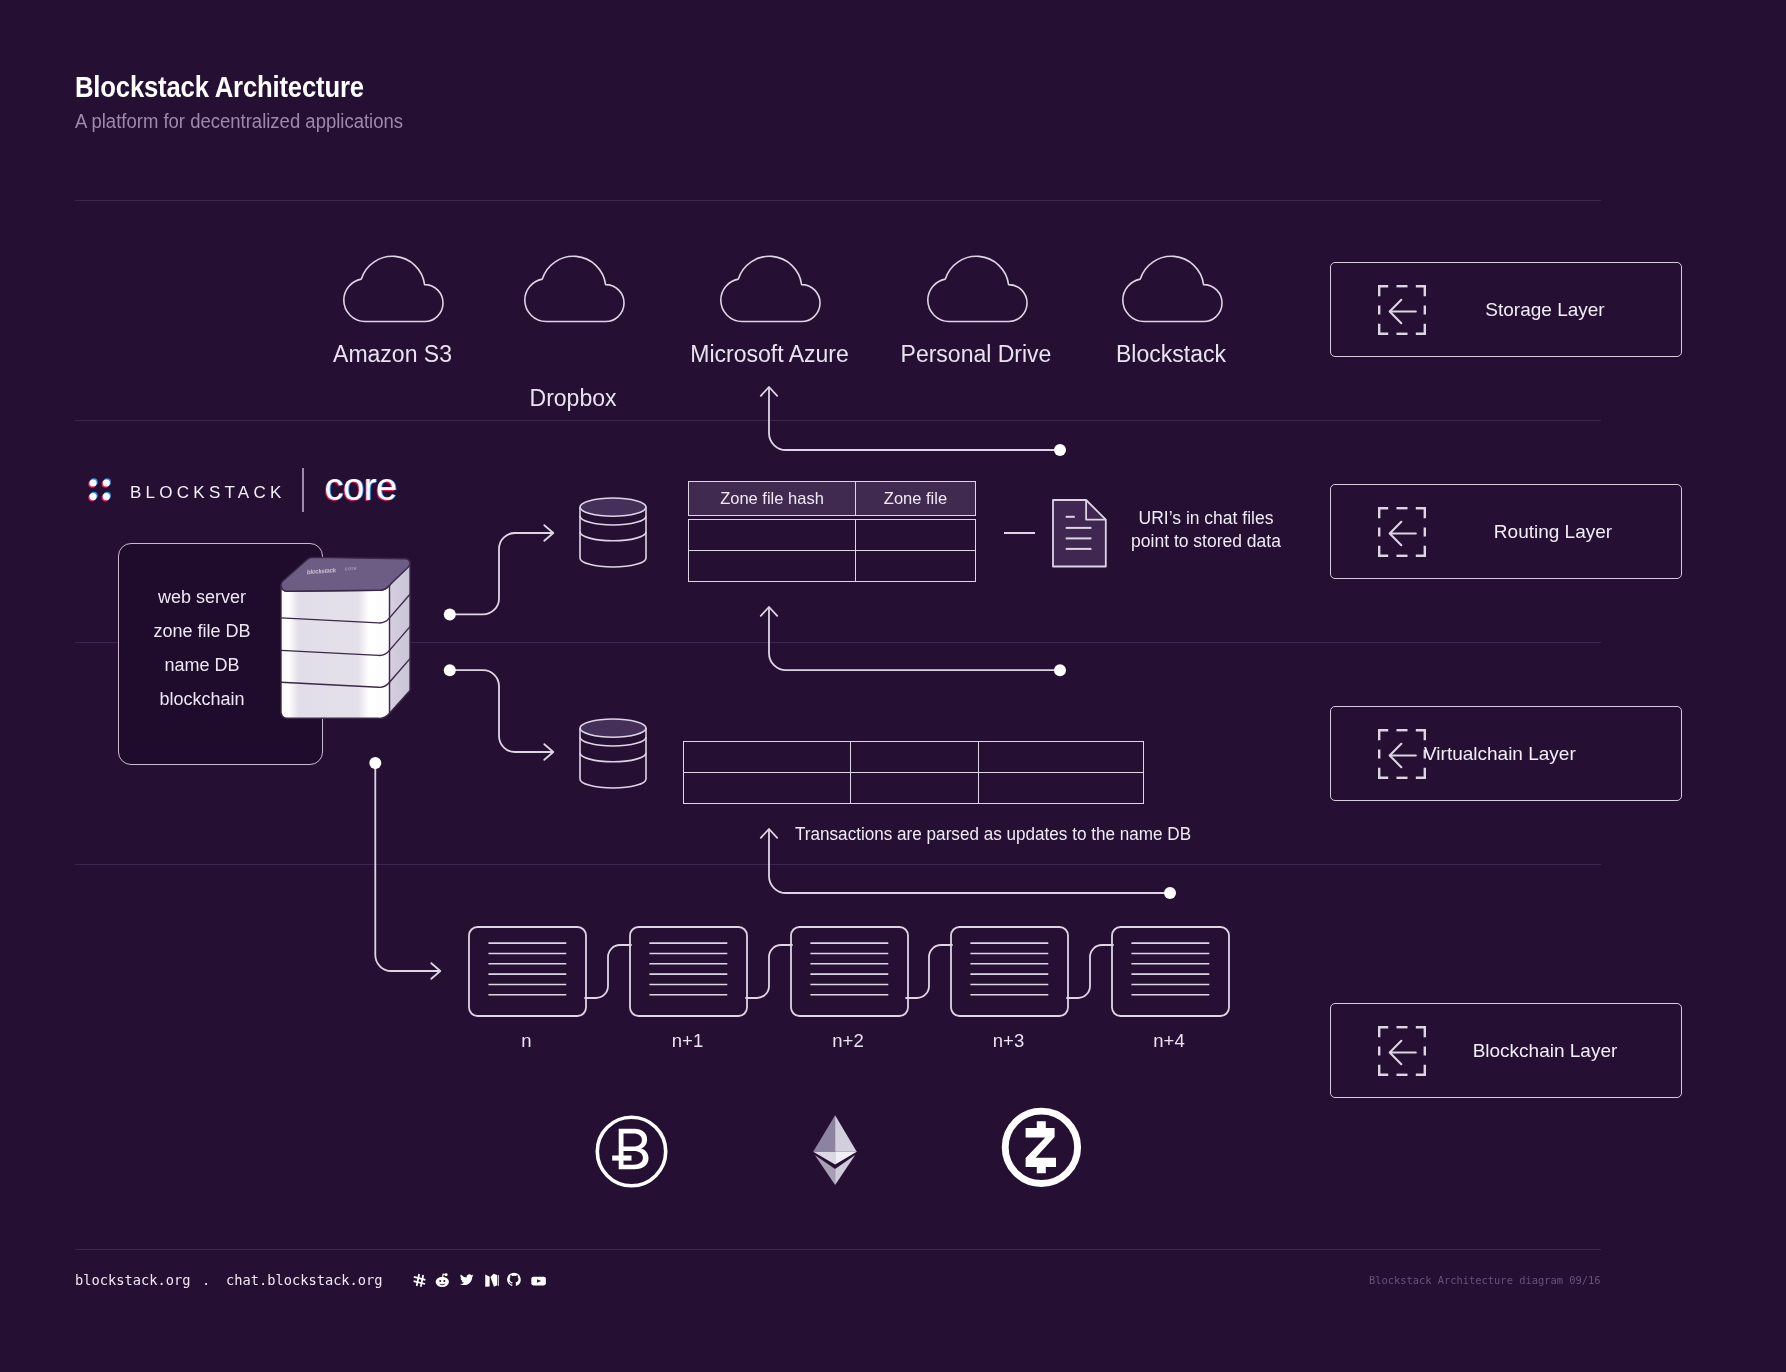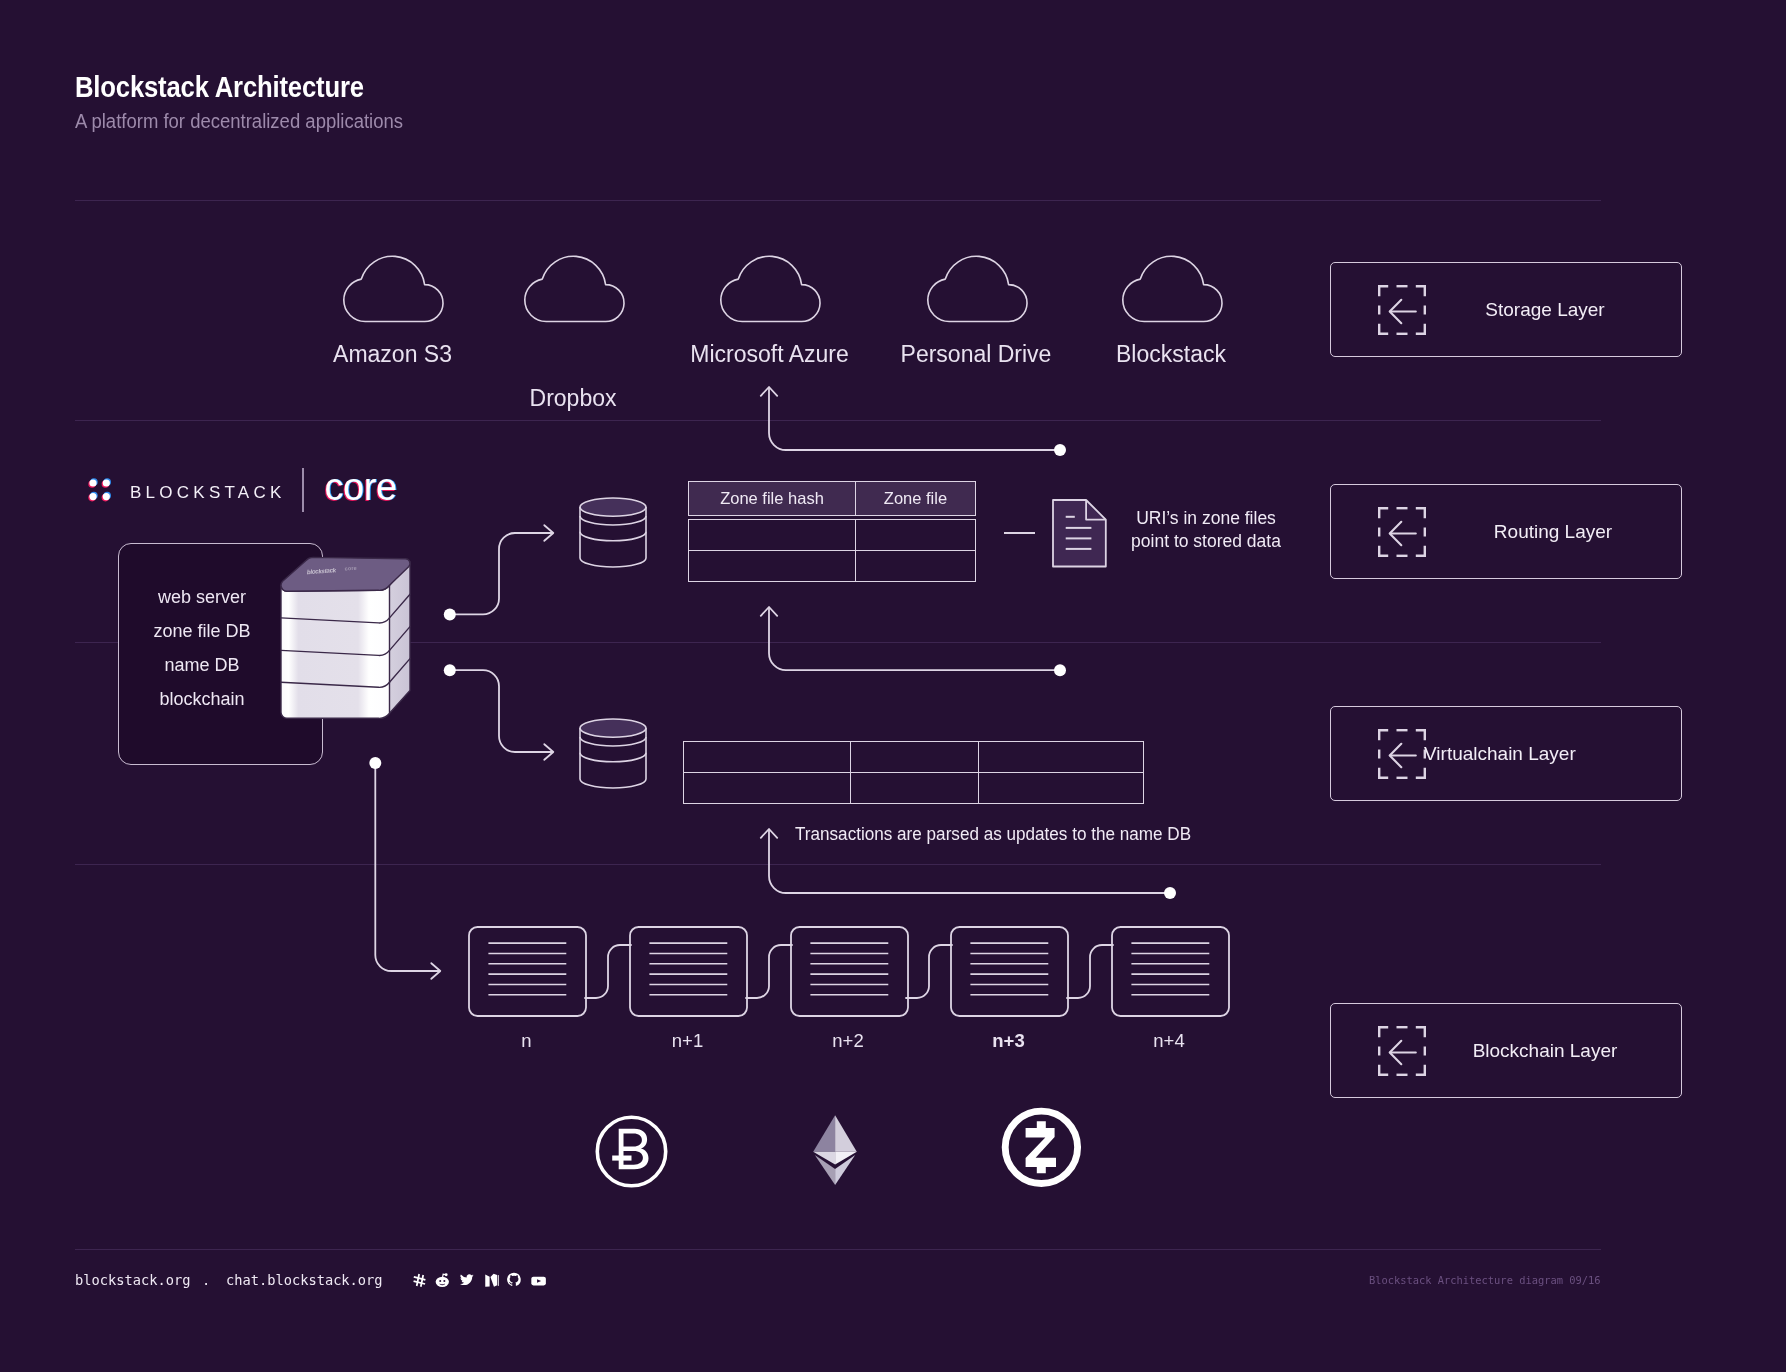--- a/index.html
+++ b/index.html
@@ -220,21 +220,21 @@
           <td style="width:164px;height:30px;"></td>
         </tr>
         <tr>
           <td style="width:166px;height:30px;"></td>
           <td style="width:127px;height:30px;"></td>
           <td style="width:164px;height:30px;"></td>
         </tr>
       </tbody>
     </table>
 <div class="abs note" style="left:1130px;top:507px;width:152px;text-align:center;">
-      <div>URI’s in zone files</div>
+      <div>URI’s in chat files</div>
       <div>point to stored data</div>
     </div>
 <div class="abs note" style="left:795px;top:823px;transform:scaleX(0.978);transform-origin:left top;">Transactions are parsed as updates to the name DB</div>
 <div class="abs" style="left:468px;top:926px;">
       <svg width="119" height="91" viewBox="0 0 119 91">
         <rect x="1" y="1" width="117" height="89" rx="8.5" fill="none" stroke="#ddd4e4" stroke-width="1.8"></rect>
         <path d="M20.4 17.1 L98.3 17.1" stroke="#ddd4e4" stroke-width="1.6"></path>
         <path d="M20.4 27.5 L98.3 27.5" stroke="#ddd4e4" stroke-width="1.6"></path>
         <path d="M20.4 37.8 L98.3 37.8" stroke="#ddd4e4" stroke-width="1.6"></path>
         <path d="M20.4 48.1 L98.3 48.1" stroke="#ddd4e4" stroke-width="1.6"></path>
@@ -271,21 +271,21 @@
       <svg width="119" height="91" viewBox="0 0 119 91">
         <rect x="1" y="1" width="117" height="89" rx="8.5" fill="none" stroke="#ddd4e4" stroke-width="1.8"></rect>
         <path d="M20.4 17.1 L98.3 17.1" stroke="#ddd4e4" stroke-width="1.6"></path>
         <path d="M20.4 27.5 L98.3 27.5" stroke="#ddd4e4" stroke-width="1.6"></path>
         <path d="M20.4 37.8 L98.3 37.8" stroke="#ddd4e4" stroke-width="1.6"></path>
         <path d="M20.4 48.1 L98.3 48.1" stroke="#ddd4e4" stroke-width="1.6"></path>
         <path d="M20.4 58.5 L98.3 58.5" stroke="#ddd4e4" stroke-width="1.6"></path>
         <path d="M20.4 68.8 L98.3 68.8" stroke="#ddd4e4" stroke-width="1.6"></path>
       </svg>
     </div>
-<div class="abs blocklabel" style="left:889.5px;top:1030.3px;width:238px;font-weight:bold;">n+3</div>
+<div class="abs blocklabel" style="left:889.5px;top:1030.3px;width:238px;">n+3</div>
 <div class="abs" style="left:1110.5px;top:926px;">
       <svg width="119" height="91" viewBox="0 0 119 91">
         <rect x="1" y="1" width="117" height="89" rx="8.5" fill="none" stroke="#ddd4e4" stroke-width="1.8"></rect>
         <path d="M20.4 17.1 L98.3 17.1" stroke="#ddd4e4" stroke-width="1.6"></path>
         <path d="M20.4 27.5 L98.3 27.5" stroke="#ddd4e4" stroke-width="1.6"></path>
         <path d="M20.4 37.8 L98.3 37.8" stroke="#ddd4e4" stroke-width="1.6"></path>
         <path d="M20.4 48.1 L98.3 48.1" stroke="#ddd4e4" stroke-width="1.6"></path>
         <path d="M20.4 58.5 L98.3 58.5" stroke="#ddd4e4" stroke-width="1.6"></path>
         <path d="M20.4 68.8 L98.3 68.8" stroke="#ddd4e4" stroke-width="1.6"></path>
       </svg>

